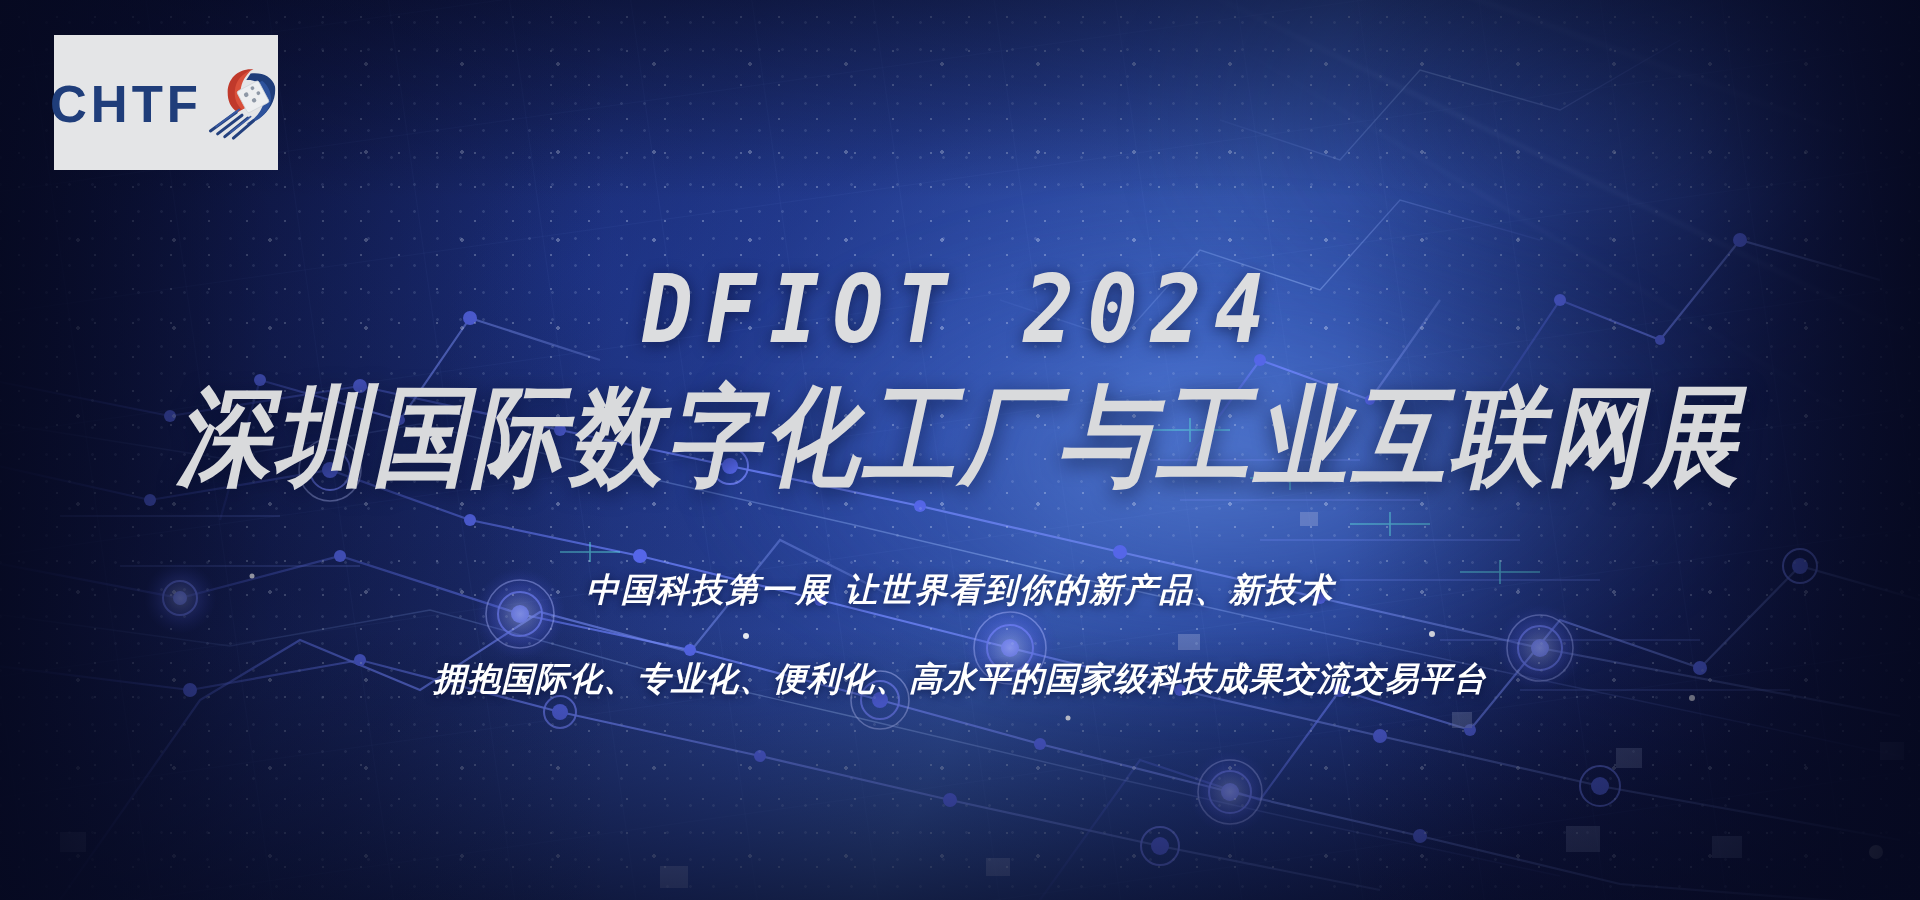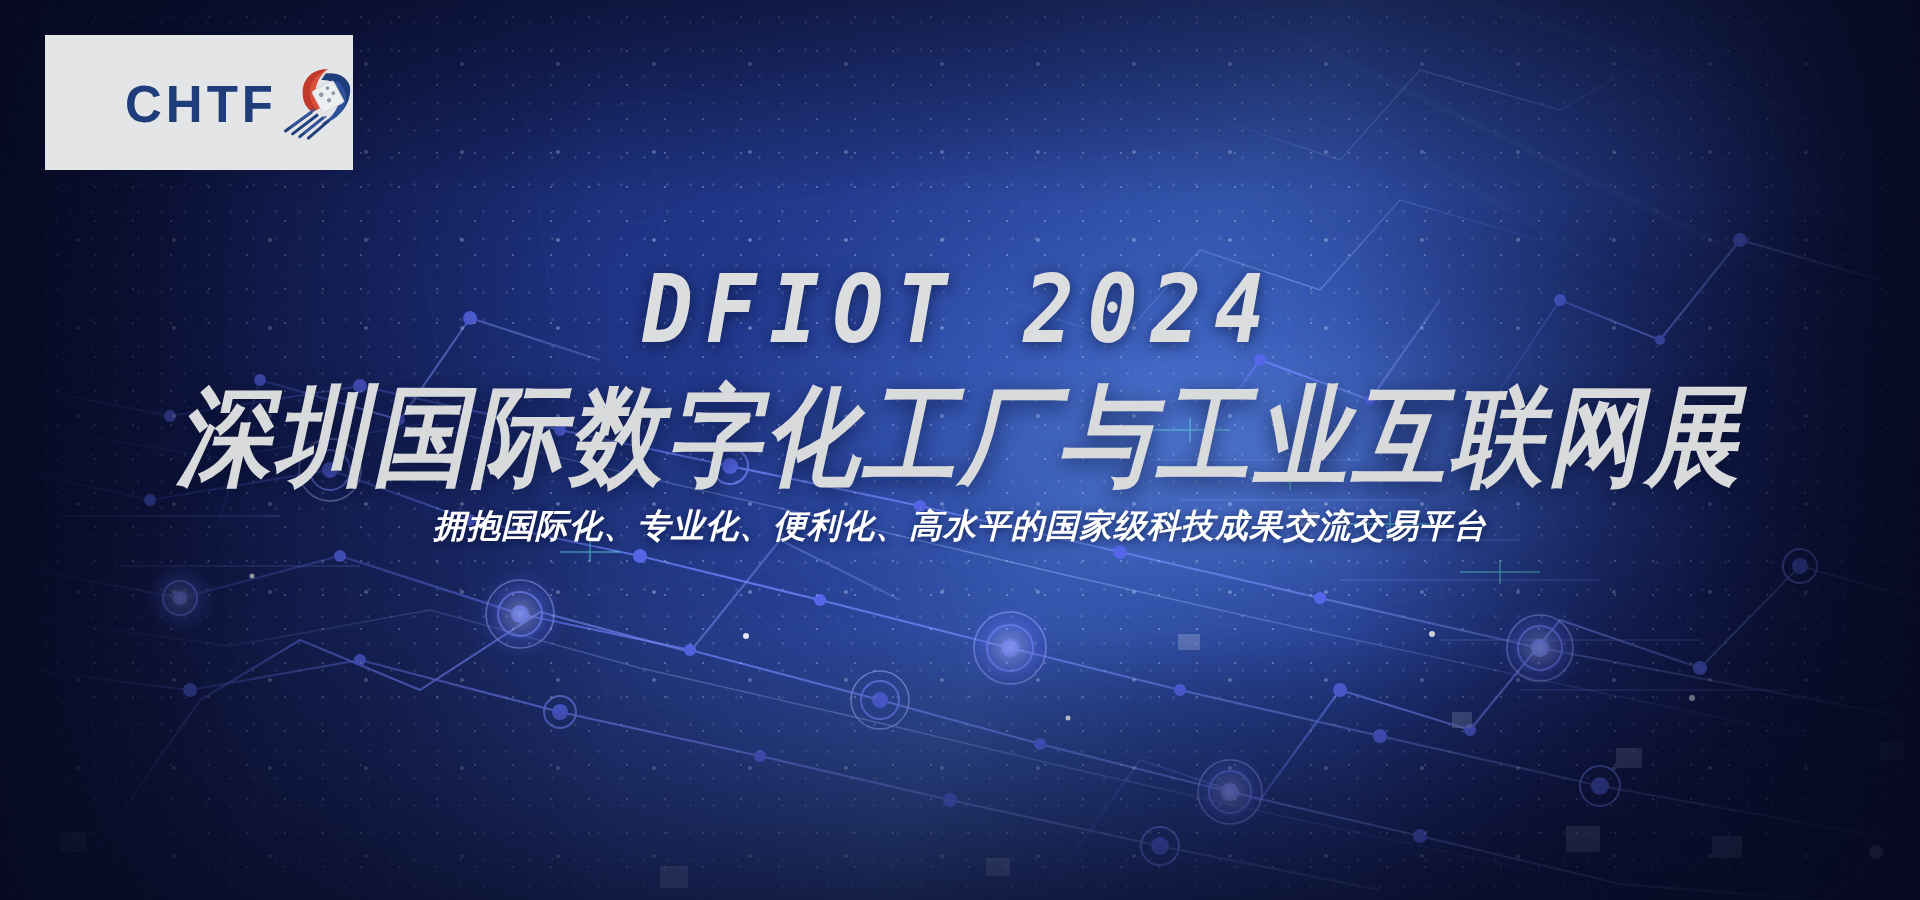--- a/index.html
+++ b/index.html
@@ -91,22 +91,22 @@
     border-color:rgba(150,185,255,0.26) transparent transparent transparent;
   }
   .arc.a1 { right:-12%; top:-40%; width:760px; height:760px; transform:rotate(14deg); }
   .arc.a2 { right:-20%; top:-52%; width:900px; height:900px; transform:rotate(20deg); opacity:.6; }
 
   .netsvg { position:absolute; inset:0; width:100%; height:100%; }
 
   
   .logo-badge {
     position:absolute;
-    left:45px; top:35px;
-    width:308px; height:135px;
+    left:54px; top:35px;
+    width:224px; height:135px;
     background:#e4e5e7;
     display:flex; align-items:center; justify-content:flex-end;
     gap:6px;
     z-index:12;
   }
   .logo-word {
     font-family:"Liberation Sans", "DejaVu Sans", sans-serif;
     font-weight:bold;
     font-size:51px;
     letter-spacing:4px;
@@ -160,21 +160,21 @@
     font-family:"DejaVu Sans", "Liberation Sans", sans-serif;
     font-weight:bold;
     font-size:33px;
     letter-spacing:2px;
     color:#ffffff;
     text-shadow:0 2px 9px rgba(5,12,45,0.65);
     white-space:nowrap;
   }
 
   .sub-2 {
-    margin-top:28px;
+    margin-top:44px;
     font-family:"DejaVu Sans", "Liberation Sans", sans-serif;
     font-weight:bold;
     font-size:33px;
     letter-spacing:1px;
     color:#ffffff;
     text-shadow:0 2px 9px rgba(5,12,45,0.65);
     white-space:nowrap;
   }
 </style>
 </head>
@@ -387,16 +387,17 @@
       <g stroke="#3a5ba5" stroke-width="2.4" stroke-linecap="round">
         <line x1="46" y1="62" x2="14" y2="86"></line>
         <line x1="62" y1="72" x2="34" y2="94"></line>
       </g>
     </svg>
   </div>
 
   <div class="content">
     <div class="title-en">DFIOT 2024</div>
     <div class="title-cn">深圳国际数字化工厂与工业互联网展</div>
+    <div class="sub-1">中国科技第一展 让世界看到你的新产品、新技术</div>
     <div class="sub-2">拥抱国际化、专业化、便利化、高水平的国家级科技成果交流交易平台</div>
   </div>
 
 </div>
 
 </body></html>

